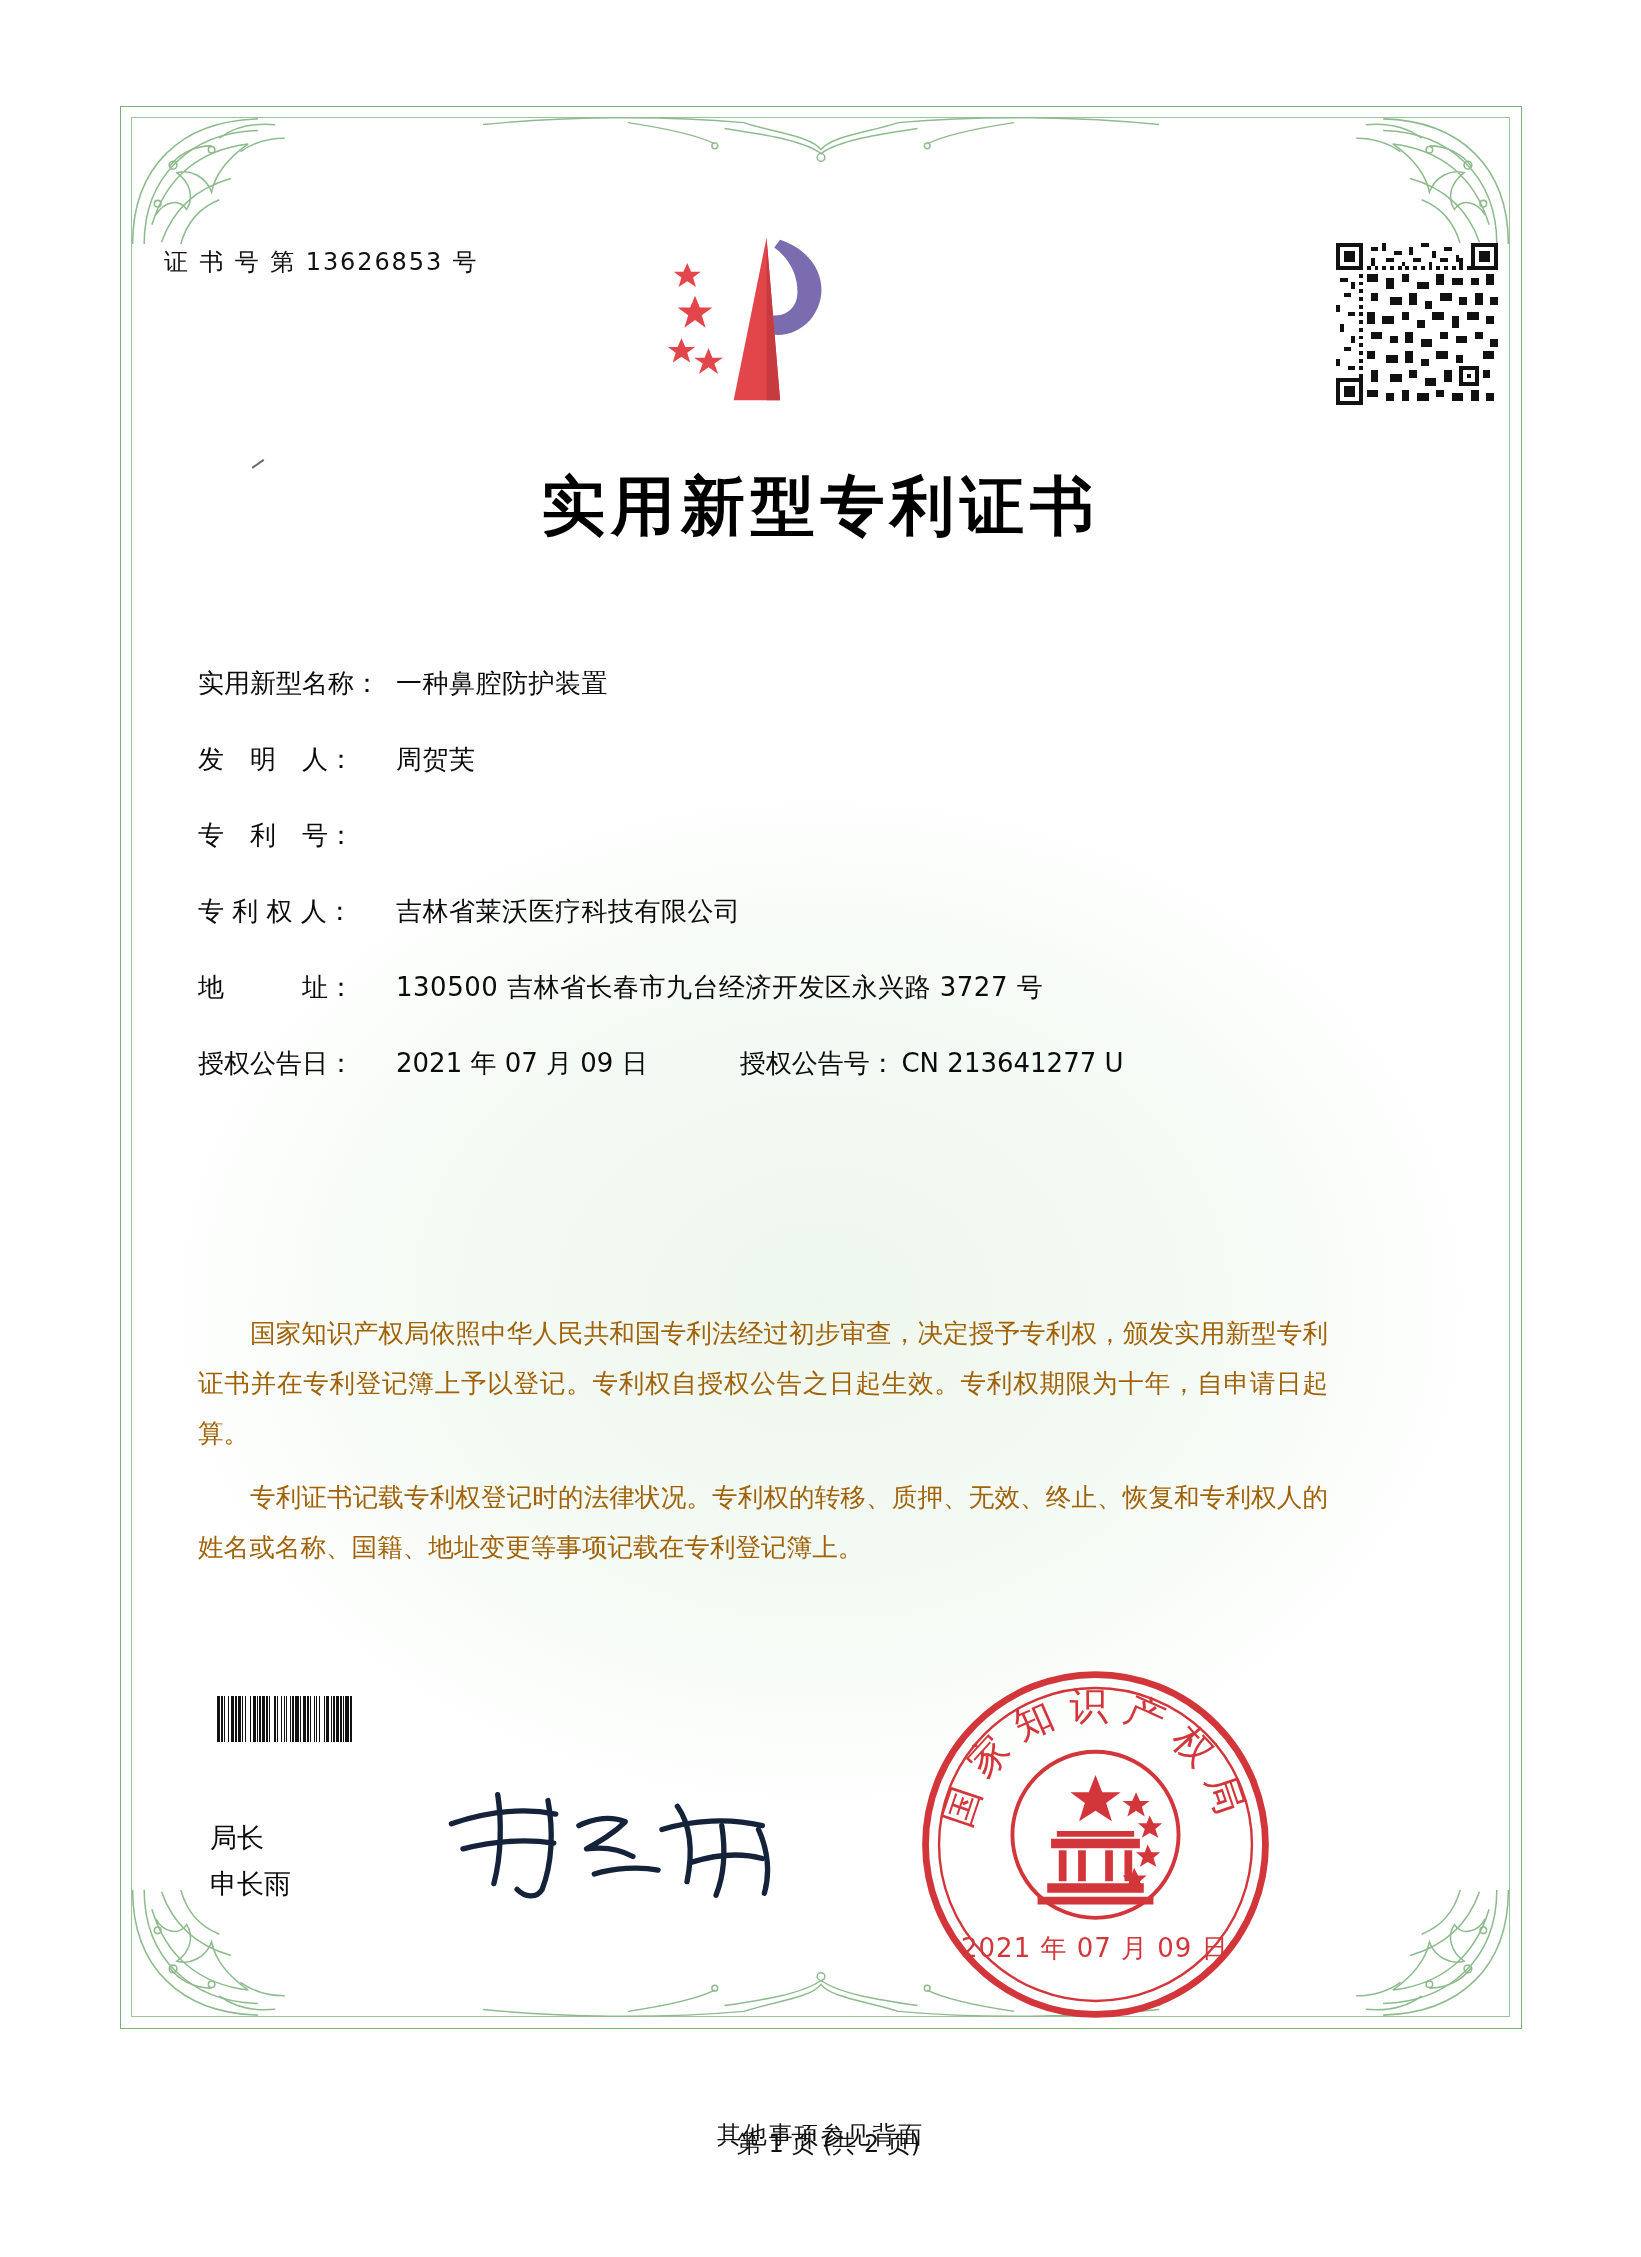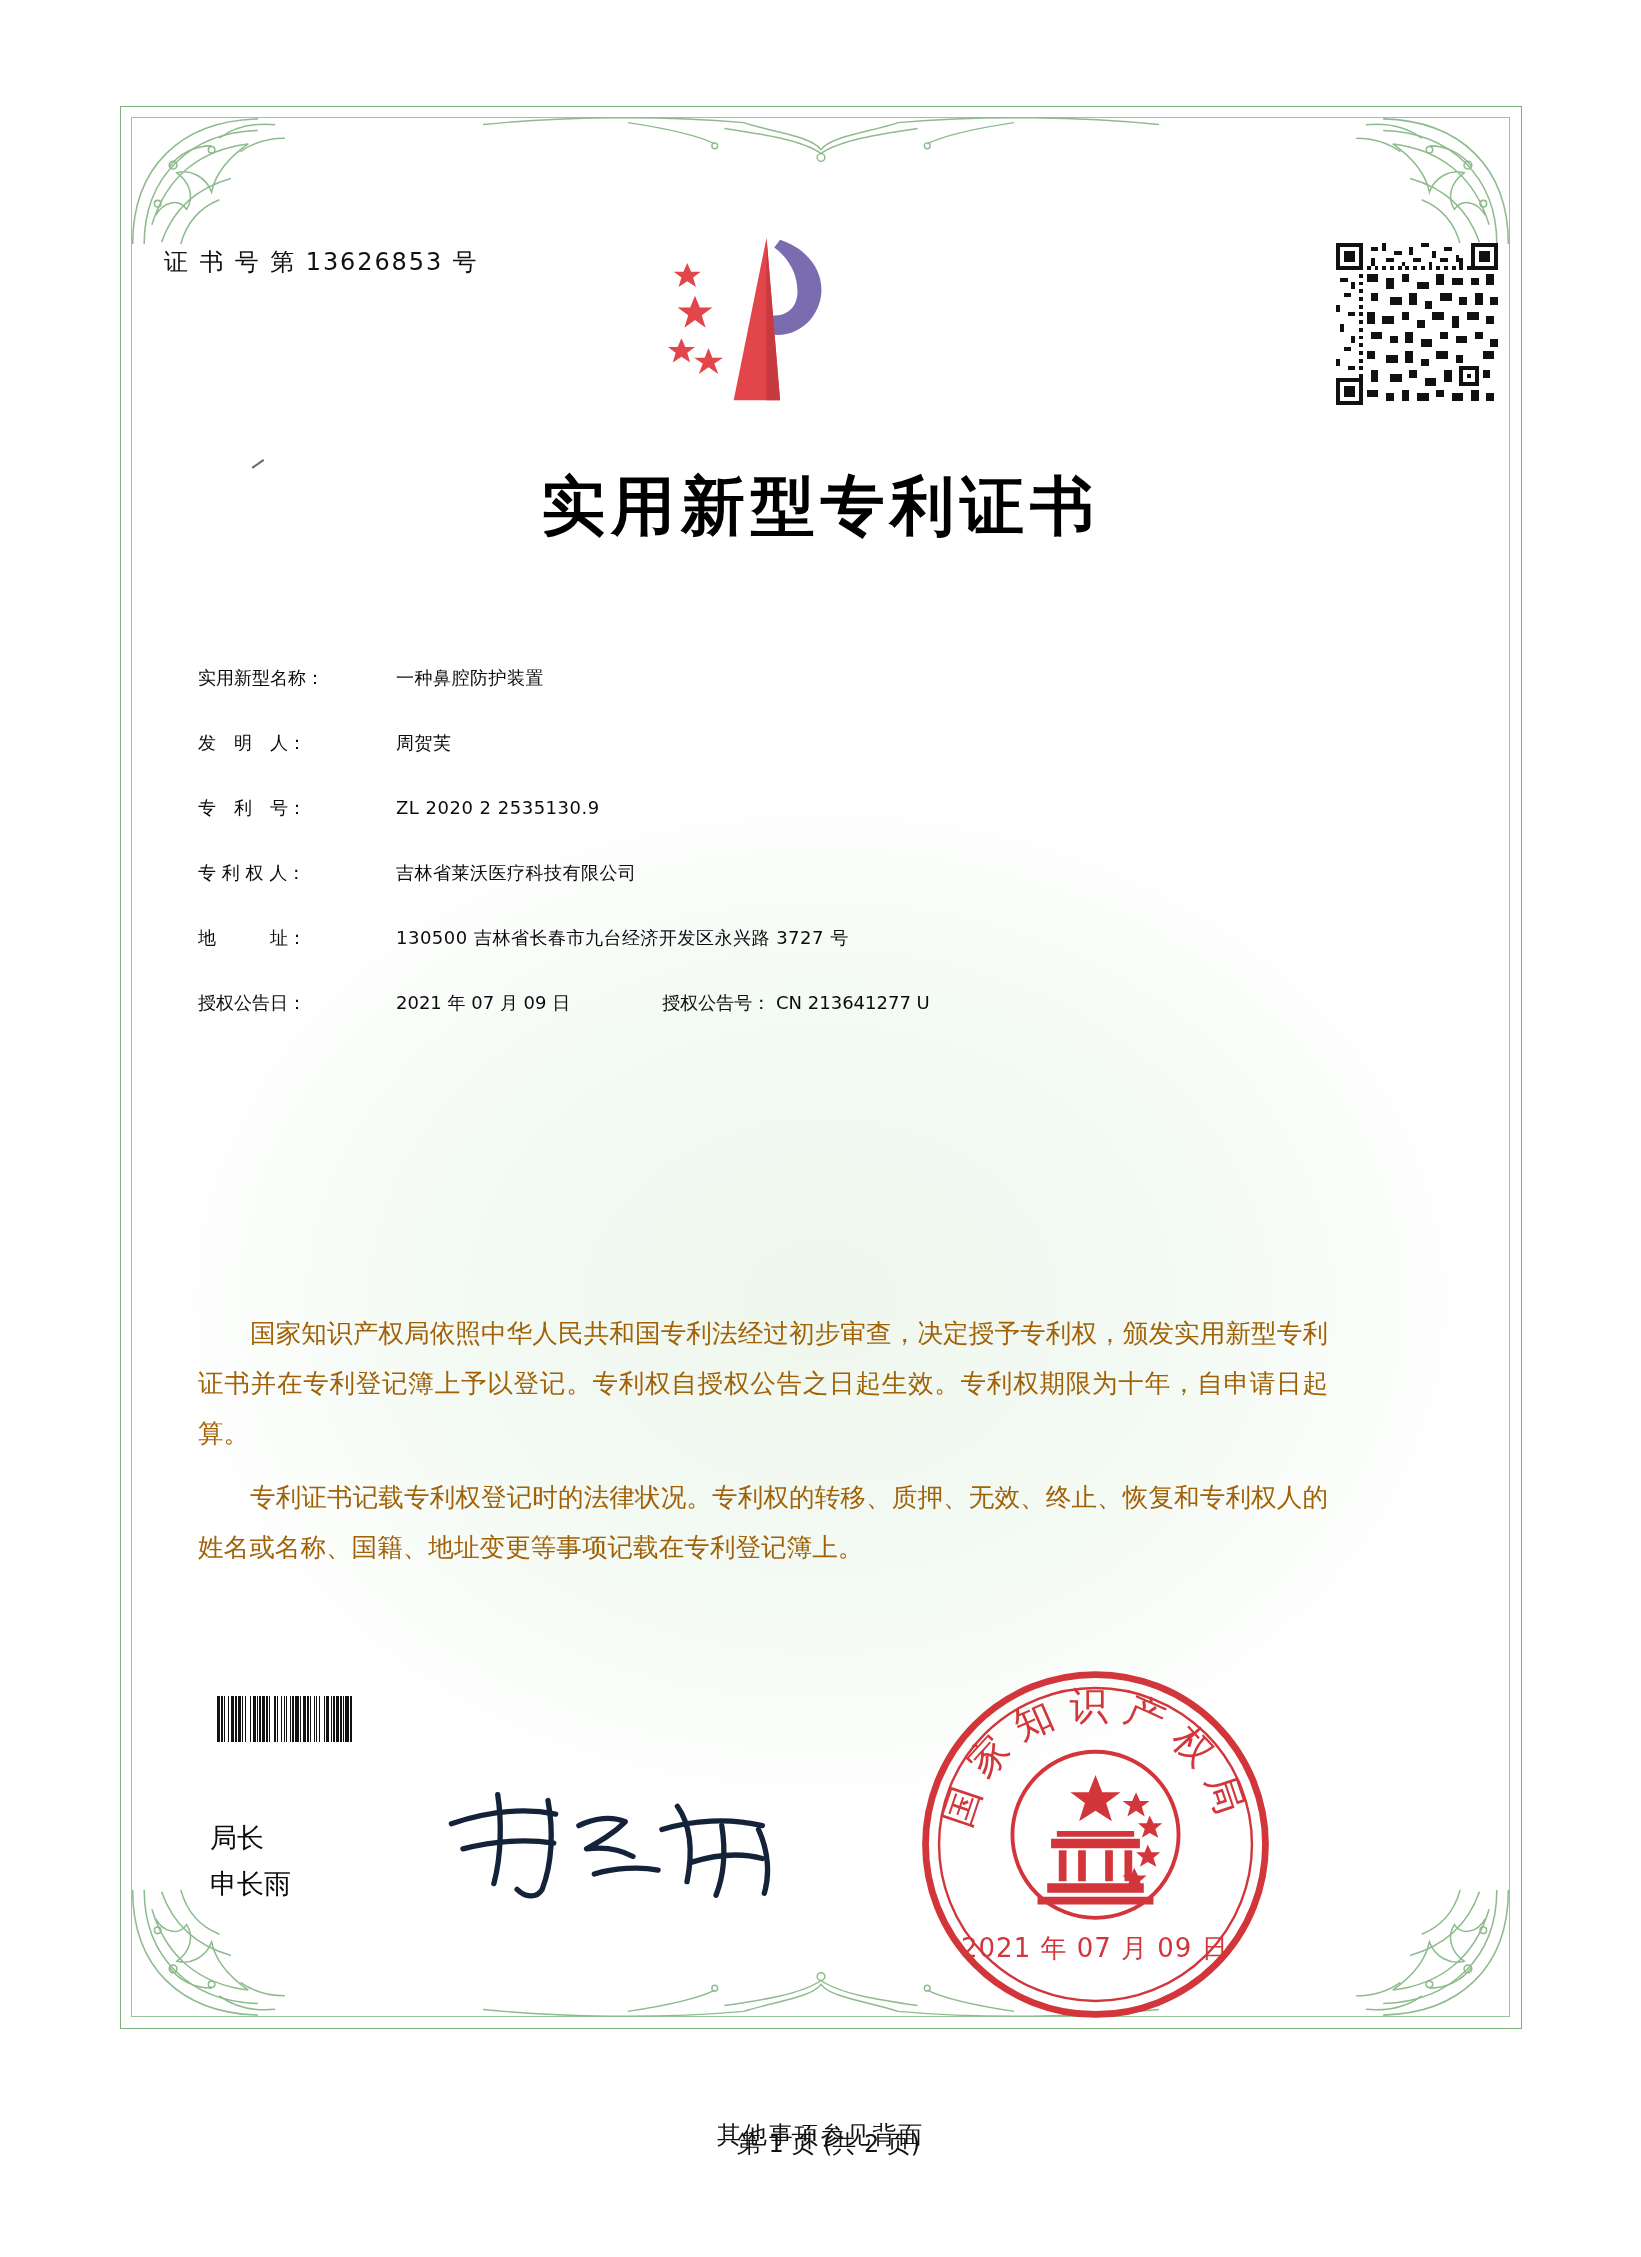--- a/index.html
+++ b/index.html
@@ -117,21 +117,21 @@
   .fields {
     position: absolute;
     left: 198px;
     top: 666px;
     width: 1110px;
   }
   .field-row {
     display: flex;
     align-items: baseline;
     margin-bottom: 41px;
-    font-size: 18px;
+    font-size: 26px;
     color: #0b0b0b;
     font-family: "DejaVu Sans", sans-serif;
   }
   .field-label {
     width: 198px;
     flex: 0 0 198px;
     letter-spacing: 0;
     white-space: pre;
   }
   .field-value {
@@ -510,21 +510,20 @@
   <div class="field-row">
     <span class="field-label">实用新型名称：</span>
     <span class="field-value">一种鼻腔防护装置</span>
   </div>
   <div class="field-row">
     <span class="field-label">发　明　人：</span>
     <span class="field-value">周贺芙</span>
   </div>
   <div class="field-row">
     <span class="field-label">专　利　号：</span>
-    <span class="field-value">ZL 2020 2 2535130.9</span>
   </div>
   <div class="field-row">
     <span class="field-label">专 利 权 人：</span>
     <span class="field-value">吉林省莱沃医疗科技有限公司</span>
   </div>
   <div class="field-row">
     <span class="field-label">地　　　址：</span>
     <span class="field-value">130500 吉林省长春市九台经济开发区永兴路 3727 号</span>
   </div>
   <div class="field-row pub">

